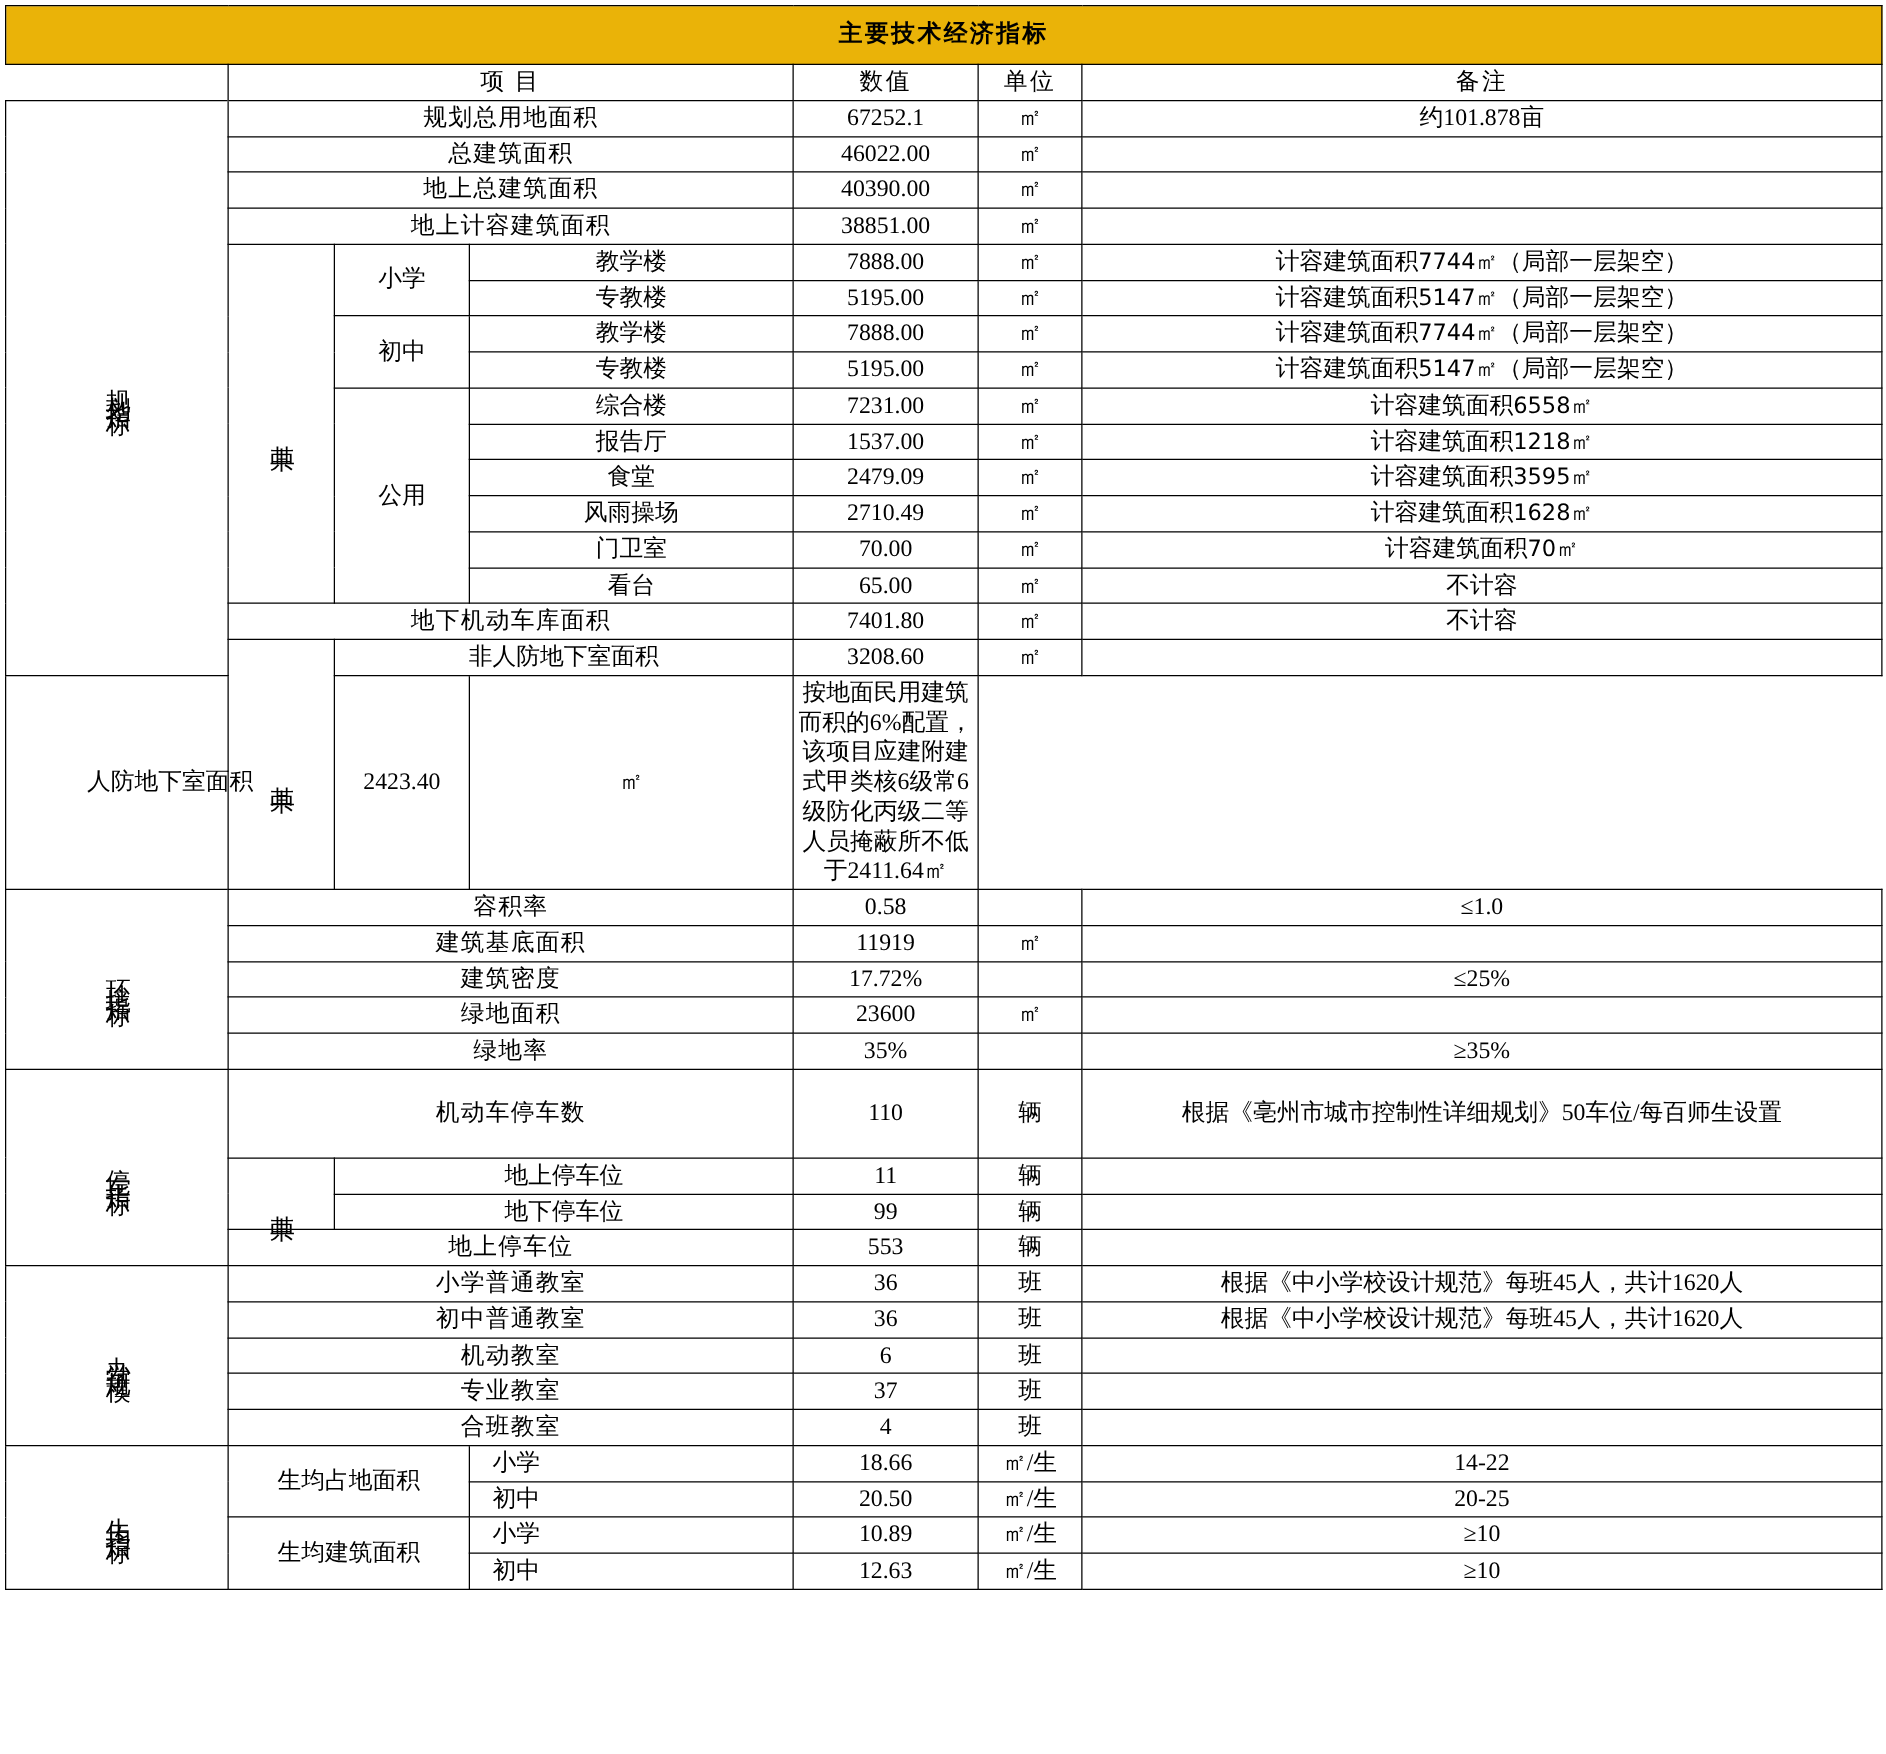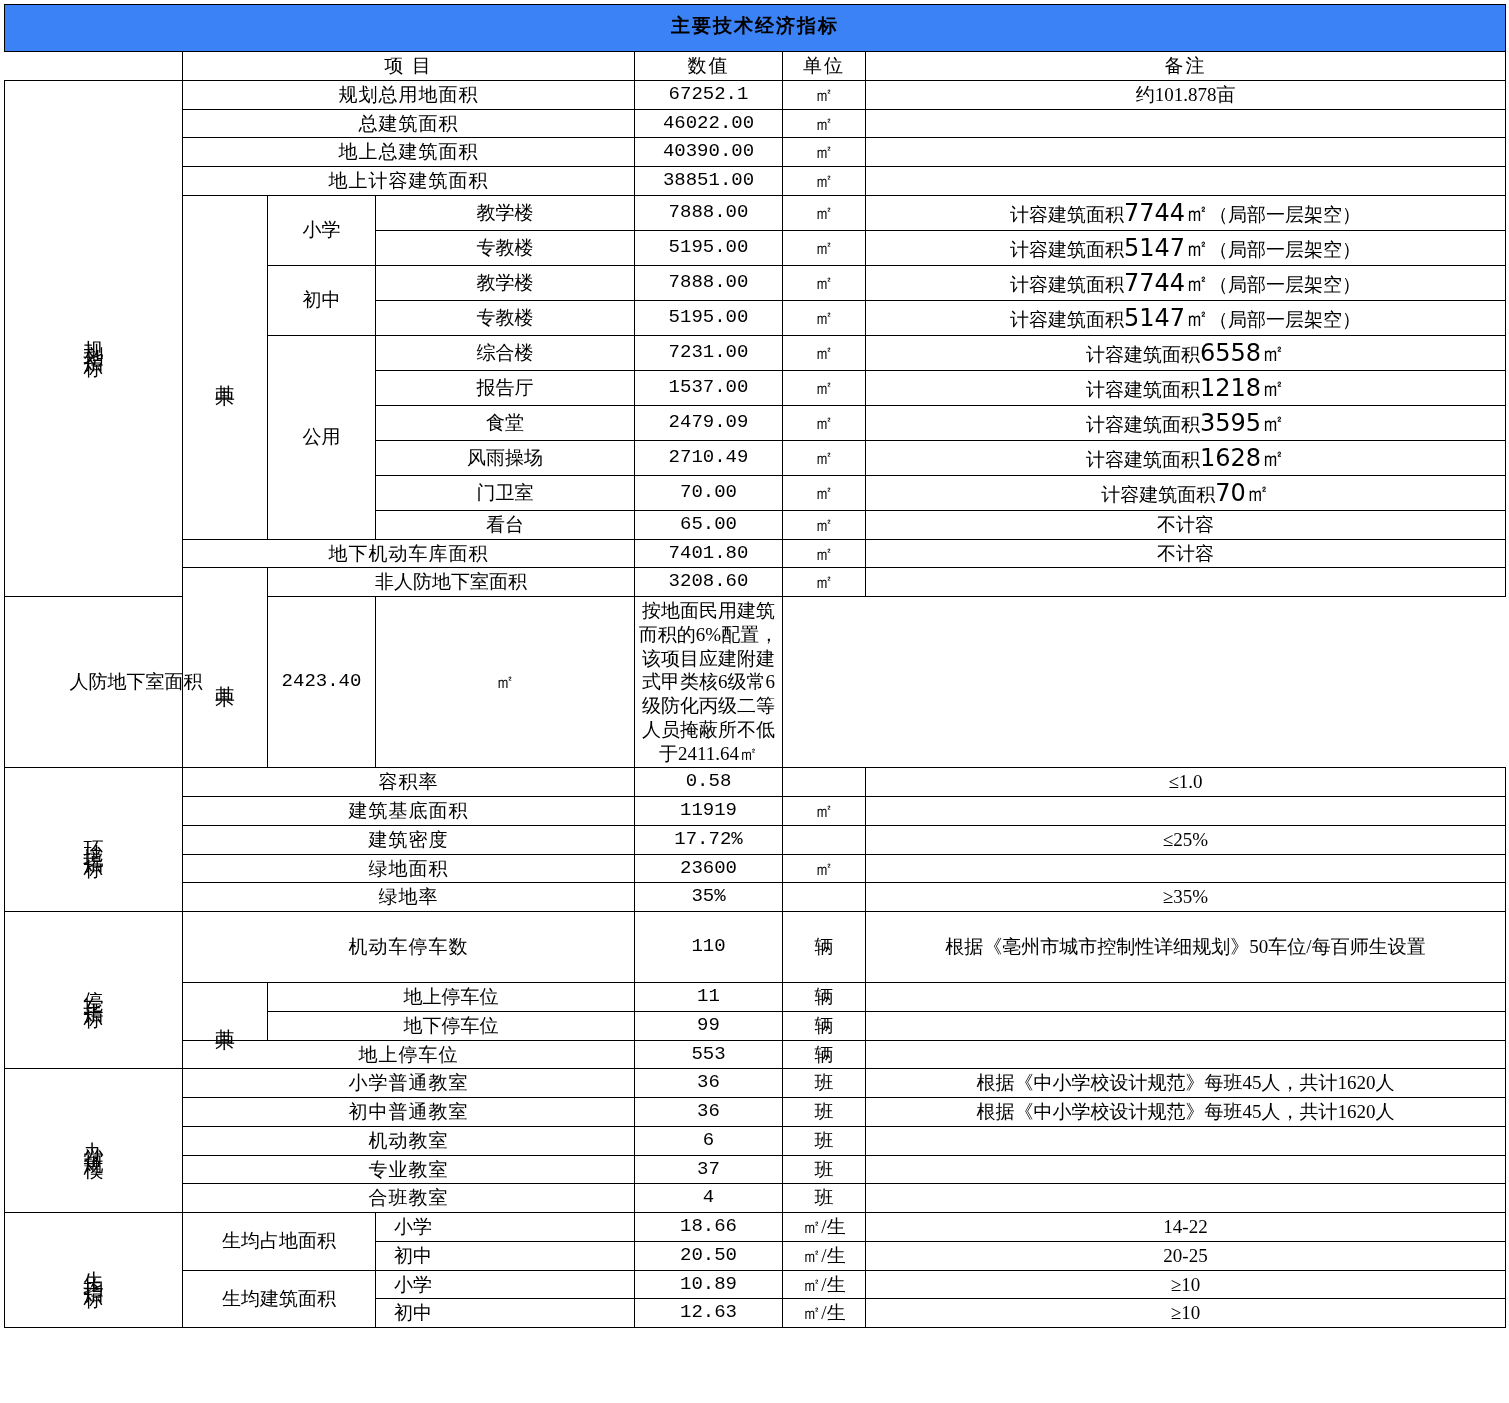--- a/index.html
+++ b/index.html
@@ -26,22 +26,22 @@
   table.main td {
     border: 1px solid #000000;
     text-align: center;
     vertical-align: middle;
     font-size: 19px;
     line-height: 1.25;
     padding: 2px 3px;
     word-break: break-all;
   }
   .title-cell {
-    background: #3b82f6;
-    font-family: Liberation Mono, monospace;
+    background: #eab308;
+    font-family: Liberation Serif, serif;
     font-size: 28px;
     font-weight: bold;
     letter-spacing: 2px;
     height: 42px;
     padding: 4px 0;
   }
   .hdr {
     font-size: 20px;
     letter-spacing: 2px;
   }
@@ -68,25 +68,24 @@
   }
   .note {
     font-size: 19px;
   }
   .note-small {
     font-size: 17px;
     line-height: 1.3;
   }
   .num {
     font-size: 19px;
-    font-family: Liberation Mono, monospace;
   }
   .bigspan {
     font-family: "DejaVu Sans", "Liberation Sans", sans-serif;
-    font-size: 24px;
+    font-size: 18px;
     font-weight: normal;
   }
   .itemname {
     font-size: 20px;
   }
   .itemname-sp {
     font-size: 20px;
     letter-spacing: 1px;
   }
 </style>

